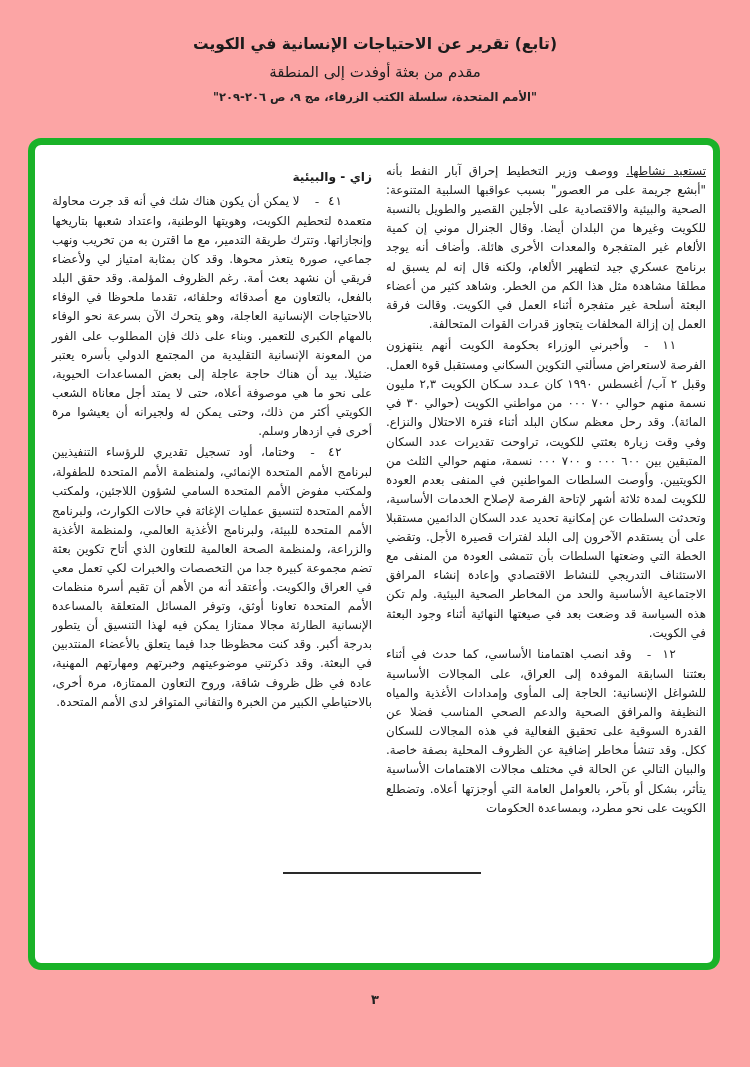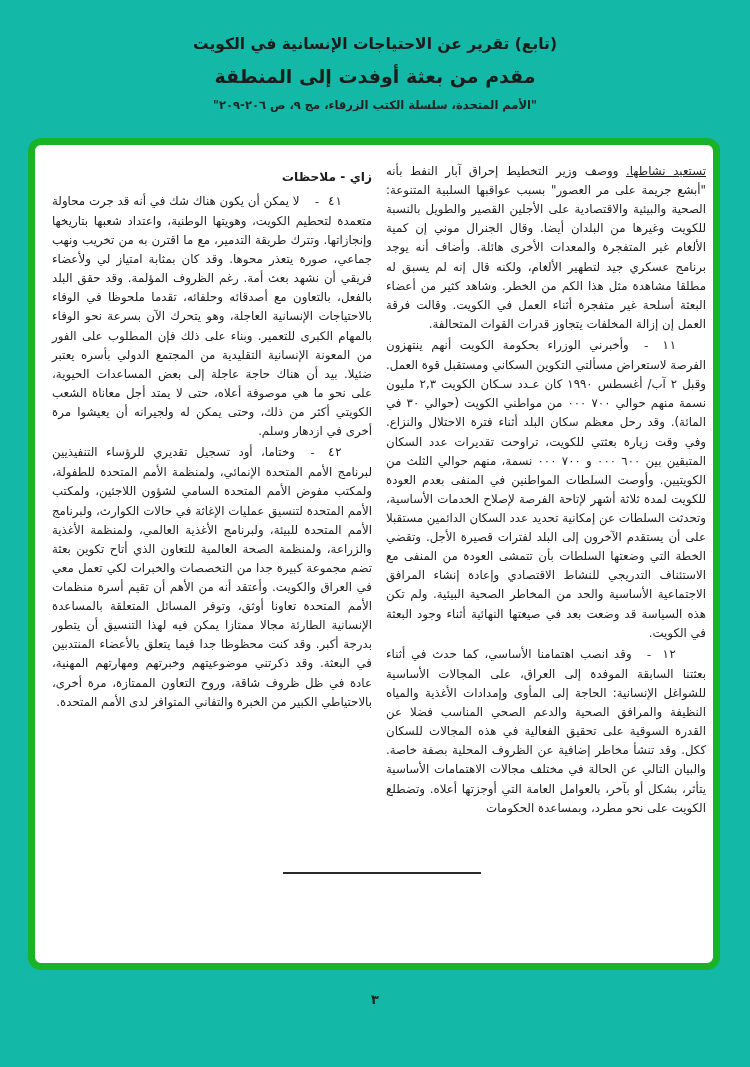--- a/index.html
+++ b/index.html
@@ -1,30 +1,30 @@
 <!DOCTYPE html>
 <html lang="ar"><head>
 <meta charset="utf-8">
 <style>
   html,body{margin:0;padding:0;background:#ffffff;}
   .page{
     position:relative;
     width:750px;height:1067px;
-    background:#14b8a6;
+    background:#fca5a5;
     font-family:"DejaVu Sans",sans-serif;
     color:#1c1c1c;
     overflow:hidden;
   }
   
   .header{
     position:absolute;top:30px;left:0;width:100%;
     text-align:center;direction:rtl;
   }
   .header .title{font-size:15.5px;font-weight:bold;line-height:1.9;}
-  .header .subtitle{font-size:19px;font-weight:bold;line-height:1.8;}
+  .header .subtitle{font-size:15px;font-weight:normal;line-height:1.8;}
   .header .source{font-size:11.5px;font-weight:bold;margin-top:4px;color:#222;}
   
   .frame{
     position:absolute;
     left:28px;top:138px;
     width:692px;height:832px;
     box-sizing:border-box;
     border:7px solid #1ab228;
     border-radius:13px;
     background:#ffffff;
@@ -80,21 +80,21 @@
 
   <div class="frame"></div>
 
   <div class="col col-right">
     <p><span class="lead-underline">تستعيد نشاطها.</span><span> ووصف وزير التخطيط إحراق آبار النفط بأنه "أبشع جريمة على مر العصور" بسبب عواقبها السلبية المتنوعة: الصحية والبيئية والاقتصادية على الأجلين القصير والطويل بالنسبة للكويت وغيرها من البلدان أيضا. وقال الجنرال موني إن كمية الألغام غير المتفجرة والمعدات الأخرى هائلة. وأضاف أنه يوجد برنامج عسكري جيد لتطهير الألغام، ولكنه قال إنه لم يسبق له مطلقا مشاهدة مثل هذا الكم من الخطر. وشاهد كثير من أعضاء البعثة أسلحة غير متفجرة أثناء العمل في الكويت. وقالت فرقة العمل إن إزالة المخلفات يتجاوز قدرات القوات المتحالفة.</span></p>
     <p class="numbered"><span class="pnum">١١ -</span><span>وأخبرني الوزراء بحكومة الكويت أنهم ينتهزون الفرصة لاستعراض مسألتي التكوين السكاني ومستقبل قوة العمل. وقبل ٢ آب/ أغسطس ١٩٩٠ كان عـدد سـكان الكويت ٢,٣ مليون نسمة منهم حوالي ٧٠٠ ٠٠٠ من مواطني الكويت (حوالي ٣٠ في المائة). وقد رحل معظم سكان البلد أثناء فترة الاحتلال والنزاع. وفي وقت زيارة بعثتي للكويت، تراوحت تقديرات عدد السكان المتبقين بين ٦٠٠ ٠٠٠ و ٧٠٠ ٠٠٠ نسمة، منهم حوالي الثلث من الكويتيين. وأوصت السلطات المواطنين في المنفى بعدم العودة للكويت لمدة ثلاثة أشهر لإتاحة الفرصة لإصلاح الخدمات الأساسية، وتحدثت السلطات عن إمكانية تحديد عدد السكان الدائمين مستقبلا على أن يستقدم الآخرون إلى البلد لفترات قصيرة الأجل. وتقضي الخطة التي وضعتها السلطات بأن تتمشى العودة من المنفى مع الاستئناف التدريجي للنشاط الاقتصادي وإعادة إنشاء المرافق الاجتماعية الأساسية والحد من المخاطر الصحية البيئية. ولم تكن هذه السياسة قد وضعت بعد في صيغتها النهائية أثناء وجود البعثة في الكويت.</span></p>
     <p class="numbered"><span class="pnum">١٢ -</span><span>وقد انصب اهتمامنا الأساسي، كما حدث في أثناء بعثتنا السابقة الموفدة إلى العراق، على المجالات الأساسية للشواغل الإنسانية: الحاجة إلى المأوى وإمدادات الأغذية والمياه النظيفة والمرافق الصحية والدعم الصحي المناسب فضلا عن القدرة السوقية على تحقيق الفعالية في هذه المجالات للسكان ككل. وقد تنشأ مخاطر إضافية عن الظروف المحلية بصفة خاصة. والبيان التالي عن الحالة في مختلف مجالات الاهتمامات الأساسية يتأثر، بشكل أو بآخر، بالعوامل العامة التي أوجزتها أعلاه. وتضطلع الكويت على نحو مطرد، وبمساعدة الحكومات</span></p>
   </div>
 
   <div class="col col-left">
-    <p class="section-heading">زاي - ملاحظات</p>
+    <p class="section-heading">زاي - والبيئية</p>
     <p class="numbered"><span class="pnum">٤١ -</span><span>لا يمكن أن يكون هناك شك في أنه قد جرت محاولة متعمدة لتحطيم الكويت، وهويتها الوطنية، واعتداد شعبها بتاريخها وإنجازاتها. وتترك طريقة التدمير، مع ما اقترن به من تخريب ونهب جماعي، صورة يتعذر محوها. وقد كان بمثابة امتياز لي ولأعضاء فريقي أن نشهد بعث أمة. رغم الظروف المؤلمة. وقد حقق البلد بالفعل، بالتعاون مع أصدقائه وحلفائه، تقدما ملحوظا في الوفاء بالاحتياجات الإنسانية العاجلة، وهو يتحرك الآن بسرعة نحو الوفاء بالمهام الكبرى للتعمير. وبناء على ذلك فإن المطلوب على الفور من المعونة الإنسانية التقليدية من المجتمع الدولي بأسره يعتبر ضئيلا. بيد أن هناك حاجة عاجلة إلى بعض المساعدات الحيوية، على نحو ما هي موصوفة أعلاه، حتى لا يمتد أجل معاناة الشعب الكويتي أكثر من ذلك، وحتى يمكن له ولجيرانه أن يعيشوا مرة أخرى في ازدهار وسلم.</span></p>
     <p class="numbered"><span class="pnum">٤٢ -</span><span>وختاما، أود تسجيل تقديري للرؤساء التنفيذيين لبرنامج الأمم المتحدة الإنمائي، ولمنظمة الأمم المتحدة للطفولة، ولمكتب مفوض الأمم المتحدة السامي لشؤون اللاجئين، ولمكتب الأمم المتحدة لتنسيق عمليات الإغاثة في حالات الكوارث، ولبرنامج الأمم المتحدة للبيئة، ولبرنامج الأغذية العالمي، ولمنظمة الأغذية والزراعة، ولمنظمة الصحة العالمية للتعاون الذي أتاح تكوين بعثة تضم مجموعة كبيرة جدا من التخصصات والخبرات لكي تعمل معي في العراق والكويت. وأعتقد أنه من الأهم أن تقيم أسرة منظمات الأمم المتحدة تعاونا أوثق، وتوفر المسائل المتعلقة بالمساعدة الإنسانية الطارئة مجالا ممتازا يمكن فيه لهذا التنسيق أن يتطور بدرجة أكبر. وقد كنت محظوظا جدا فيما يتعلق بالأعضاء المنتدبين في البعثة. وقد ذكرتني موضوعيتهم وخبرتهم ومهارتهم المهنية، عادة في ظل ظروف شاقة، وروح التعاون الممتازة، مرة أخرى، بالاحتياطي الكبير من الخبرة والتفاني المتوافر لدى الأمم المتحدة.</span></p>
   </div>
 
   <div class="divider"></div>
 
   <div class="page-number">٣</div>
 
 </div>
 

